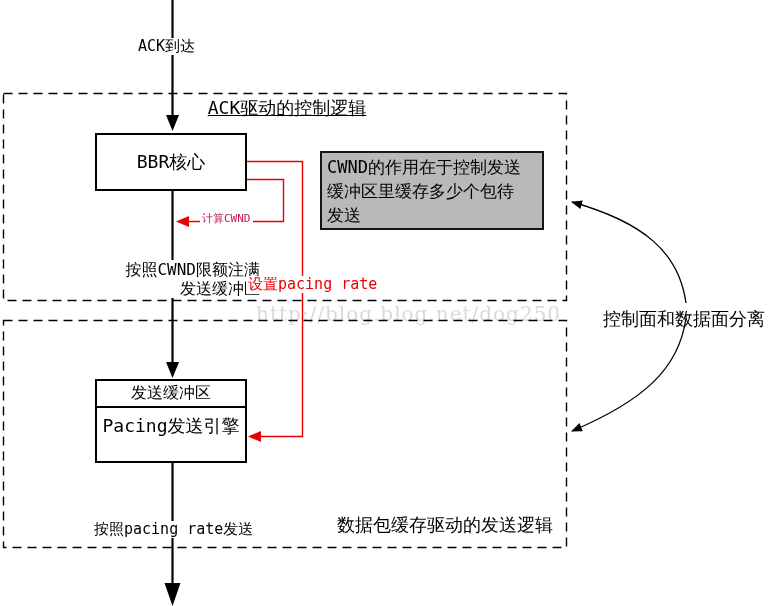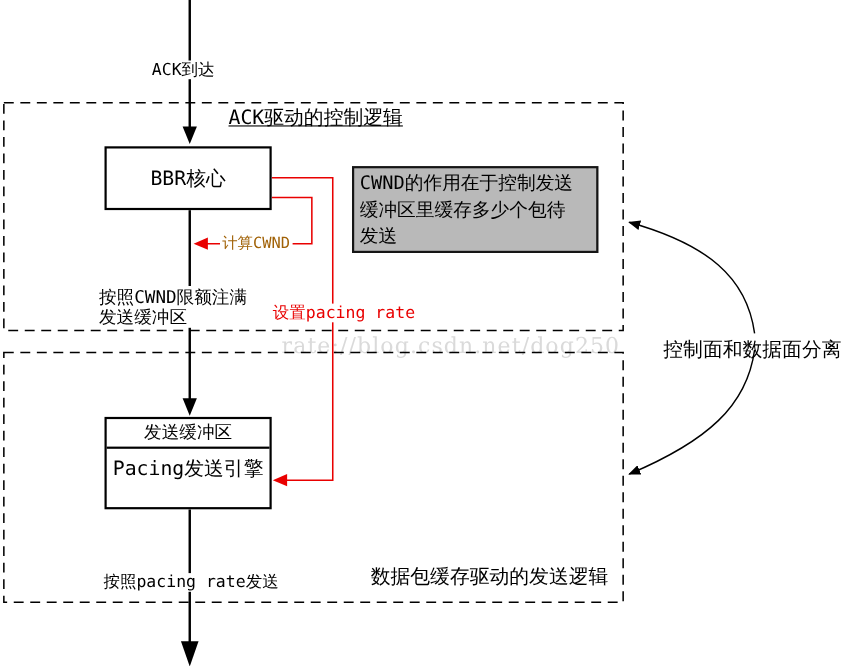--- a/index.html
+++ b/index.html
@@ -6,24 +6,24 @@
   .canvas{
     position:relative;width:773px;height:606px;background:#ffffff;overflow:hidden;
     font-family:"DejaVu Sans Mono","Liberation Mono",monospace;color:#000;
   }
   .connectors{position:absolute;left:0;top:0;width:773px;height:606px;z-index:2;pointer-events:none;}
   .watermark{
     position:absolute;left:256px;top:302px;z-index:1;font-size:20px;letter-spacing:1px;
     color:#dadada;white-space:nowrap;font-family:"DejaVu Serif","Liberation Serif",serif;
   }
   .lbl{position:absolute;z-index:3;white-space:nowrap;background:#ffffff;padding:0 2px;line-height:1.15;}
-  .lbl-ack{left:136px;top:55px;font-size:15px;}
+  .lbl-ack{left:136px;top:38px;font-size:15px;}
   .box1-title{left:3px;top:98px;width:564px;text-align:center;font-size:18px;background:transparent;text-decoration:underline;}
-  .lbl-calc{left:200px;top:213px;font-size:14px;color:#a16207;}
-  .lbl-fill{left:88px;top:260px;width:170px;text-align:left;font-size:16px;line-height:19px;white-space:normal;}
+  .lbl-calc{left:200px;top:213px;font-size:11px;color:#be185d;}
+  .lbl-fill{left:88px;top:260px;width:170px;text-align:right;font-size:16px;line-height:19px;white-space:normal;}
   .lbl-setpacing{left:246px;top:276px;font-size:15px;font-weight:normal;color:#e90000;}
   .lbl-sendpacing{left:92px;top:521px;font-size:15px;}
   .box2-title{left:335px;top:515px;font-size:18px;background:transparent;}
   .lbl-separation{left:601px;top:309px;font-size:18px;background:transparent;}
   .node{
     position:absolute;z-index:3;background:#ffffff;border:2px solid #000;
     box-sizing:border-box;display:flex;align-items:center;justify-content:center;
   }
   .bbr-box{left:95px;top:133px;width:152px;height:58px;font-size:18px;}
   .stack-box{left:95px;top:379px;width:152px;height:84px;z-index:3;position:absolute;
@@ -36,21 +36,21 @@
   }
   .note1{left:320px;top:151px;width:224px;height:79px;}
   .note2{left:319px;top:396px;width:225px;height:57px;}
   .note .line{display:block;white-space:nowrap;}
 </style>
 </head>
 <body>
 
 <div class="canvas">
 
-  <div class="watermark">rate://blog.csdn.net/dog250</div>
+  <div class="watermark">http://blog.blog.net/dog250</div>
 
   <svg class="connectors" viewBox="0 0 773 606" xmlns="http://www.w3.org/2000/svg">
     <defs>
       <marker id="arrK" markerWidth="11" markerHeight="9" refX="10" refY="4.5" orient="auto" markerUnits="userSpaceOnUse">
         <path d="M0,0 L11,4.5 L0,9 z" fill="#000"></path>
       </marker>
     </defs>
 
     <rect x="3.5" y="93.5" width="563" height="207" fill="none" stroke="#000" stroke-width="1.4" stroke-dasharray="9 6"></rect>
     <rect x="3.5" y="320.5" width="563" height="227" fill="none" stroke="#000" stroke-width="1.4" stroke-dasharray="9 6"></rect>

